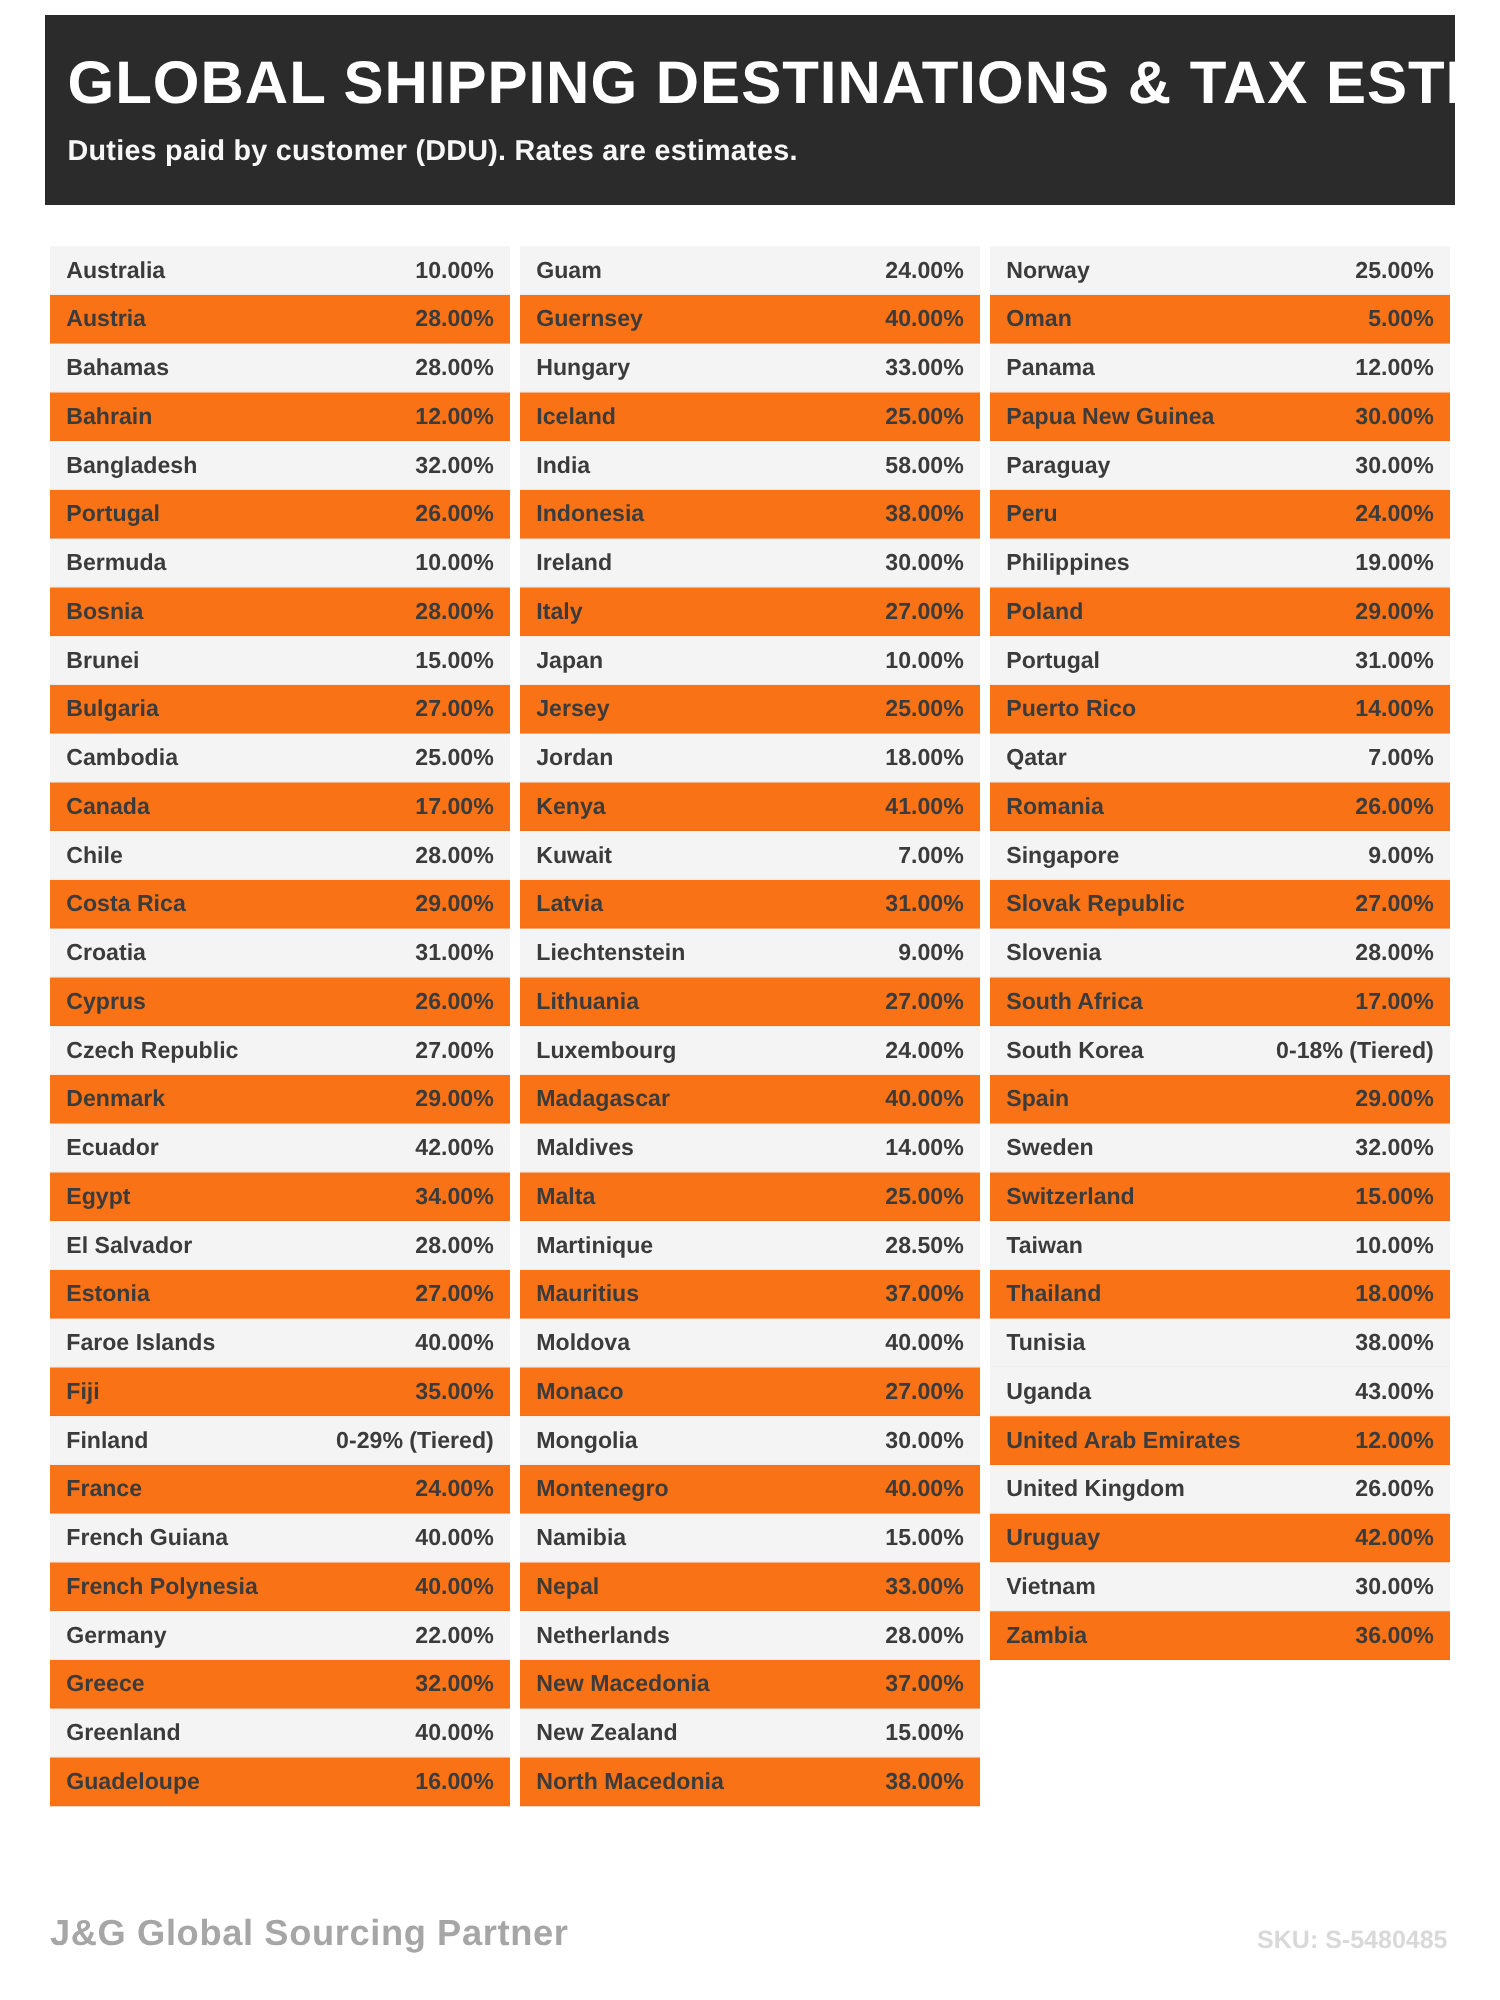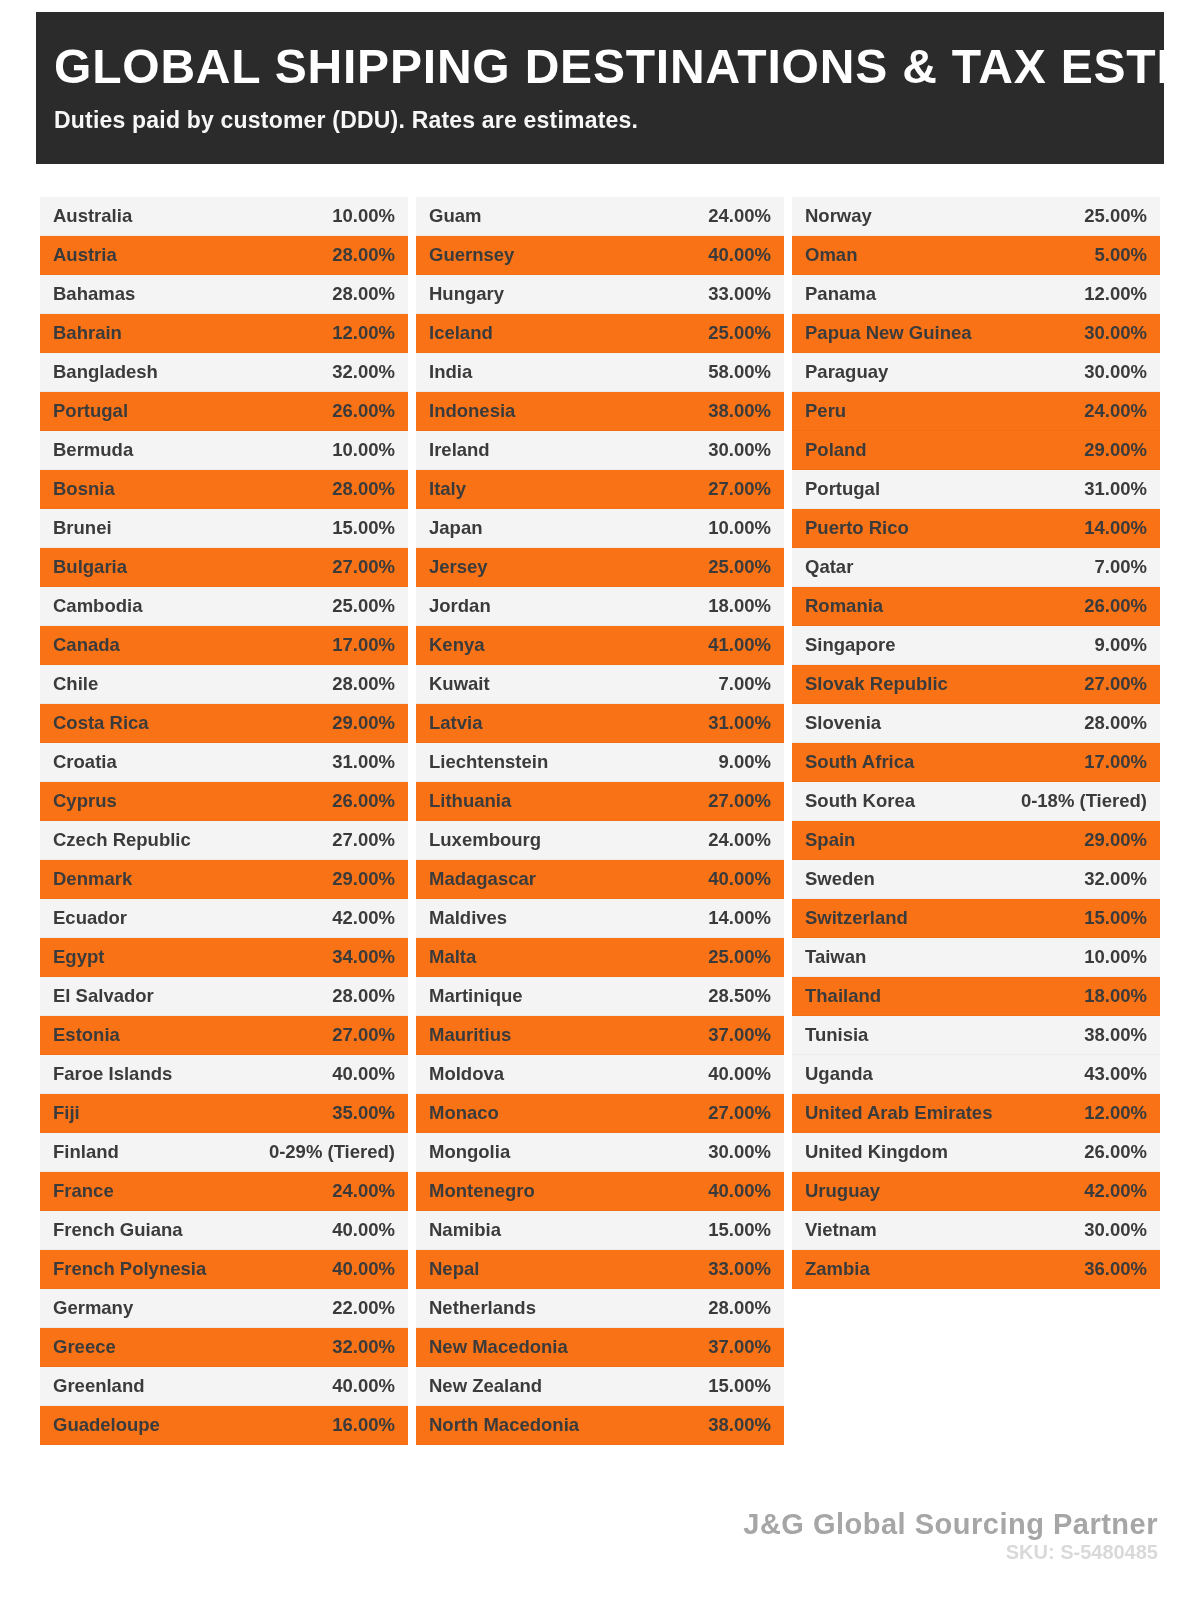--- a/index.html
+++ b/index.html
@@ -65,21 +65,20 @@
   .rate {
     white-space: nowrap;
     text-align: right;
   }
   .footer {
     margin-top: auto;
     display: flex;
     justify-content: space-between;
     align-items: flex-end;
     padding: 0 42px 36px 40px;
-    flex-direction: column;
   }
   .brand {
     color: #a6a6a6;
     font-size: 29px;
     font-weight: bold;
     letter-spacing: 0.5px;
   }
   .sku {
     color: #d9d9d9;
     font-size: 20px;
@@ -373,20 +372,24 @@
         <span class="rate">30.00%</span>
       </div>
       <div class="row shaded">
         <span class="country">Paraguay</span>
         <span class="rate">30.00%</span>
       </div>
       <div class="row plain">
         <span class="country">Peru</span>
         <span class="rate">24.00%</span>
       </div>
+      <div class="row shaded">
+        <span class="country">Philippines</span>
+        <span class="rate">19.00%</span>
+      </div>
       <div class="row plain">
         <span class="country">Poland</span>
         <span class="rate">29.00%</span>
       </div>
       <div class="row shaded">
         <span class="country">Portugal</span>
         <span class="rate">31.00%</span>
       </div>
       <div class="row plain">
         <span class="country">Puerto Rico</span>

